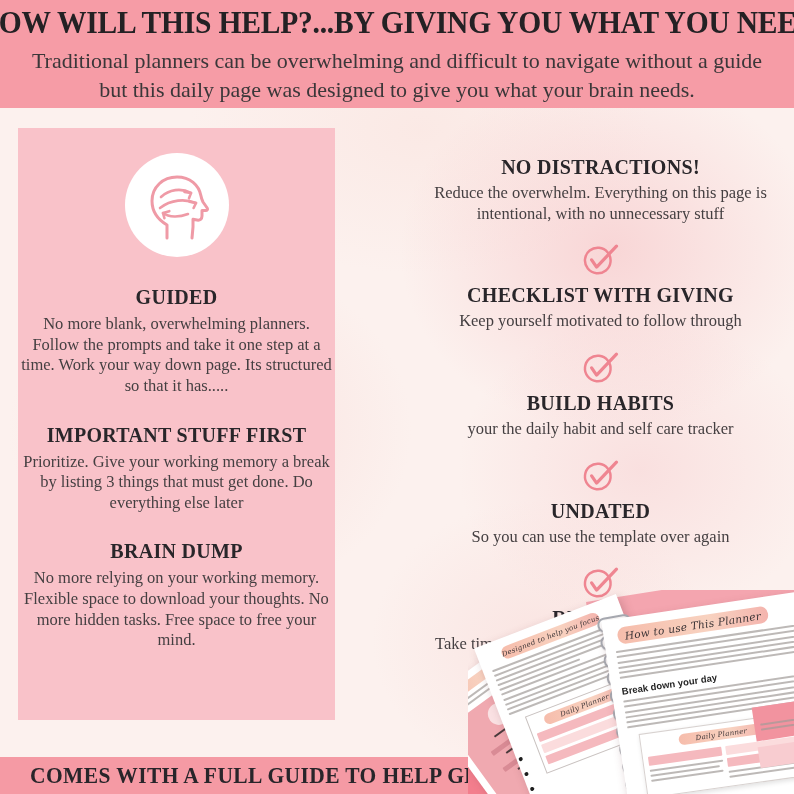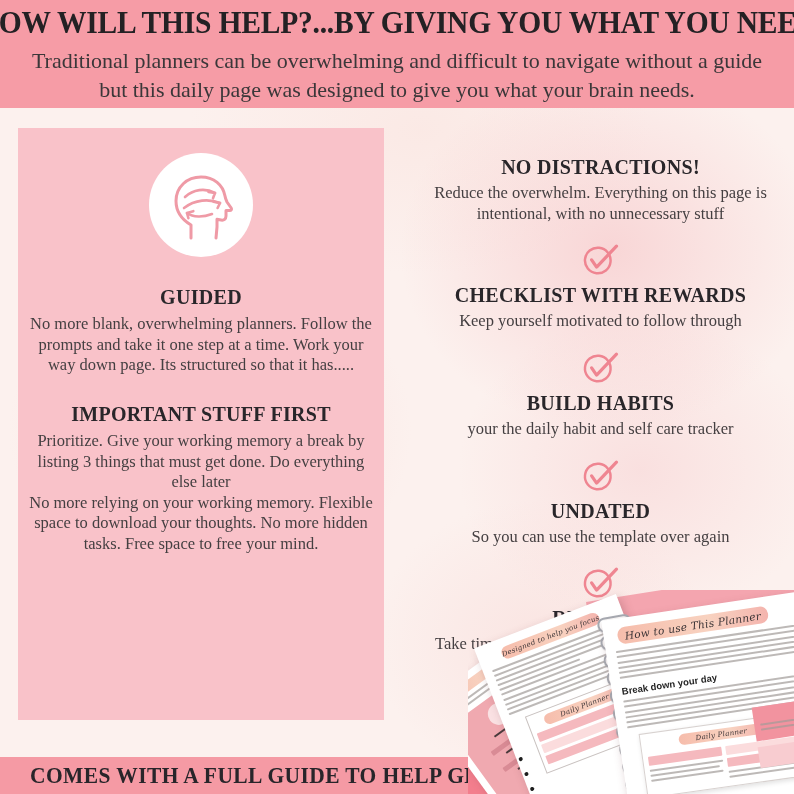--- a/index.html
+++ b/index.html
@@ -25,21 +25,21 @@
     background:#f69ca6;display:flex;flex-direction:column;align-items:center;justify-content:center;
     text-align:center;z-index:3;
   }
   .band-top h1{
     margin:2px 0 7px;font-size:29.5px;font-weight:700;letter-spacing:-.2px;
     color:#242124;transform:scale(1,1.1);white-space:nowrap;
   }
   .band-top .sub{margin:0;font-size:22px;line-height:1.32;color:#3b3739;}
   
   .card{
-    position:absolute;left:18px;top:128px;width:366px;height:592px;
+    position:absolute;left:18px;top:128px;width:317px;height:592px;
     background:#f9c2c9;text-align:center;z-index:2;
   }
   .icon-circle{
     width:104px;height:104px;border-radius:50%;background:#fff;
     margin:25px auto 0;display:flex;align-items:center;justify-content:center;
   }
   .sec-title{font-size:20px;font-weight:700;letter-spacing:.3px;color:#29262a;margin:27px 0 5px;}
   .card .sec-title.first{margin-top:29px;}
   .sec-body{font-size:16.5px;line-height:1.25;color:#443f41;margin:0 auto;max-width:345px;}
   
@@ -133,35 +133,36 @@
 
     <div>
       <h2 class="sec-title first">GUIDED</h2>
       <p class="sec-body">No more blank, overwhelming planners. Follow the prompts and take it one step at a time. Work your way down page. Its structured so that it has.....</p>
     </div>
     <div>
       <h2 class="sec-title">IMPORTANT STUFF FIRST</h2>
       <p class="sec-body">Prioritize. Give your working memory a break  by listing 3 things that must get done. Do everything else later</p>
     </div>
     <div>
+      <h2 class="sec-title">BRAIN DUMP</h2>
       <p class="sec-body">No more relying on your working memory. Flexible space to download your thoughts. No more hidden tasks. Free space to free your mind.</p>
     </div>
   </section>
 
   <section class="right-col">
     <div>
       <h2 class="sec-title">NO DISTRACTIONS!</h2>
       <p class="sec-body">Reduce the overwhelm. Everything on this page is intentional, with no unnecessary stuff</p>
     </div>
     <svg class="check" width="38" height="42" viewBox="0 0 40 44">
       <circle cx="17" cy="26" r="13.5" stroke="#ef8591" stroke-width="2.6" fill="none"></circle>
       <path d="M10.5 26 L16.5 33 L35 9" stroke="#ef8591" stroke-width="3.4" fill="none" stroke-linecap="round" stroke-linejoin="round"></path>
     </svg>
     <div>
-      <h2 class="sec-title">CHECKLIST WITH REWARDS</h2>
+      <h2 class="sec-title">CHECKLIST WITH GIVING</h2>
       <p class="sec-body">Keep yourself motivated to follow through</p>
     </div>
     <svg class="check" width="38" height="42" viewBox="0 0 40 44">
       <circle cx="17" cy="26" r="13.5" stroke="#ef8591" stroke-width="2.6" fill="none"></circle>
       <path d="M10.5 26 L16.5 33 L35 9" stroke="#ef8591" stroke-width="3.4" fill="none" stroke-linecap="round" stroke-linejoin="round"></path>
     </svg>
     <div>
       <h2 class="sec-title">BUILD HABITS</h2>
       <p class="sec-body">your the daily habit and self care tracker</p>
     </div>

